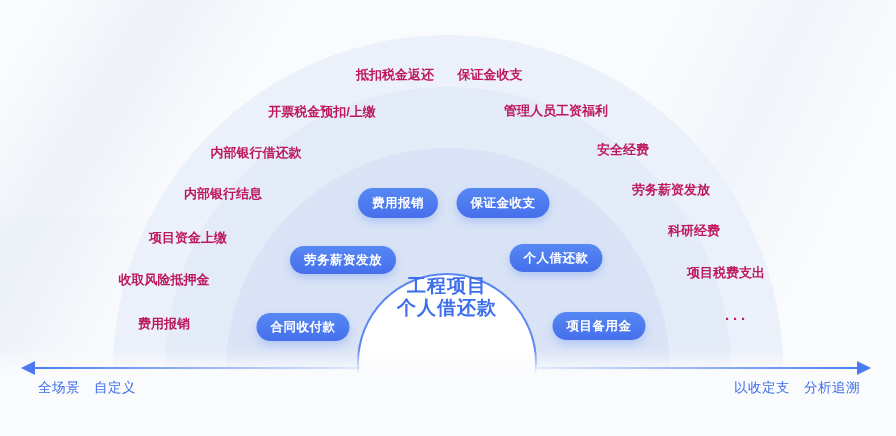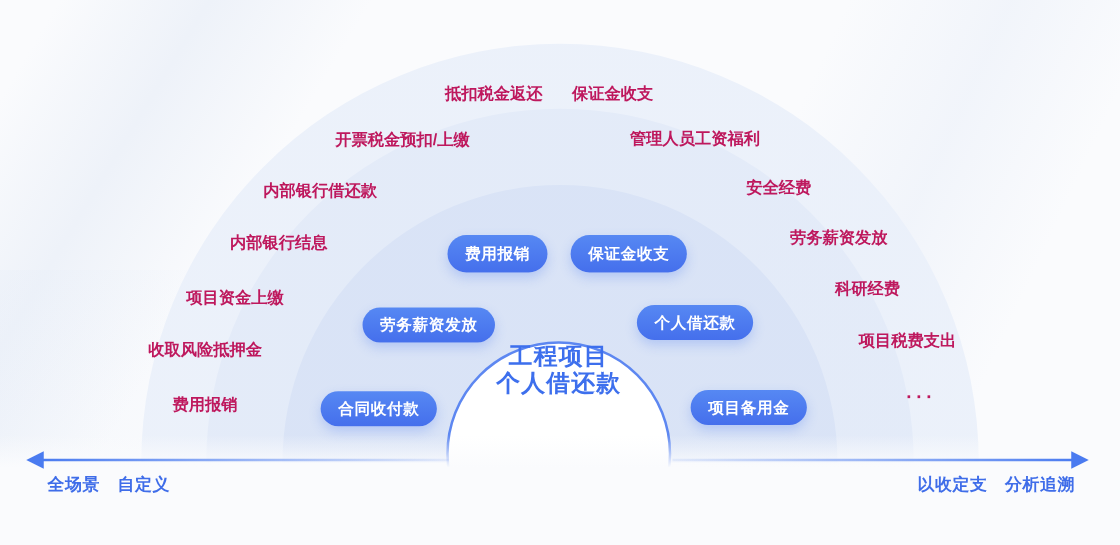--- a/index.html
+++ b/index.html
@@ -105,21 +105,21 @@
     border-right:14px solid #4a7bf0;
   }
   .arrowhead-right{
     left:857px;
     border-top:7px solid transparent;border-bottom:7px solid transparent;
     border-left:14px solid #4a7bf0;
   }
   .axis-caption{
     position:absolute;z-index:5;top:379px;
     display:flex;gap:14px;
-    font-size:13.5px;font-weight:bold;color:#3f6de9;
+    font-size:13.5px;font-weight:normal;color:#3f6de9;
     letter-spacing:0.5px;white-space:nowrap;
   }
   .axis-caption-left{left:38px;}
   .axis-caption-right{right:36px;}
 </style>
 </head>
 <body>
 
 <div class="stage">
 

